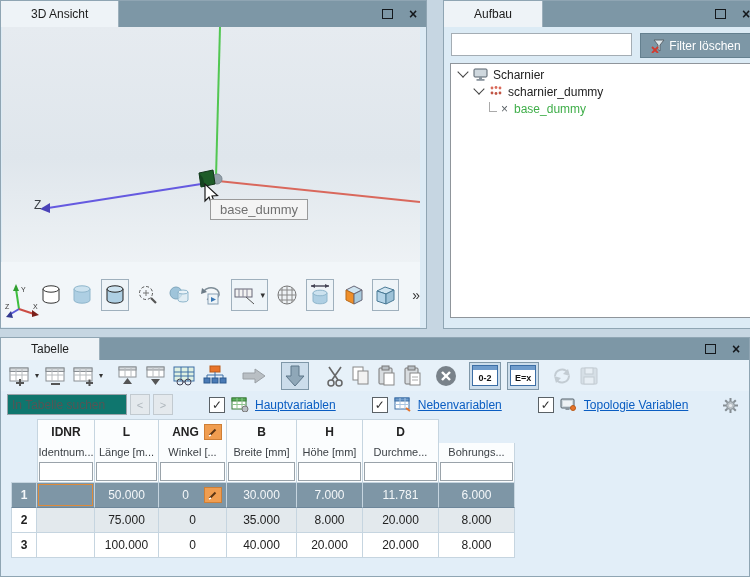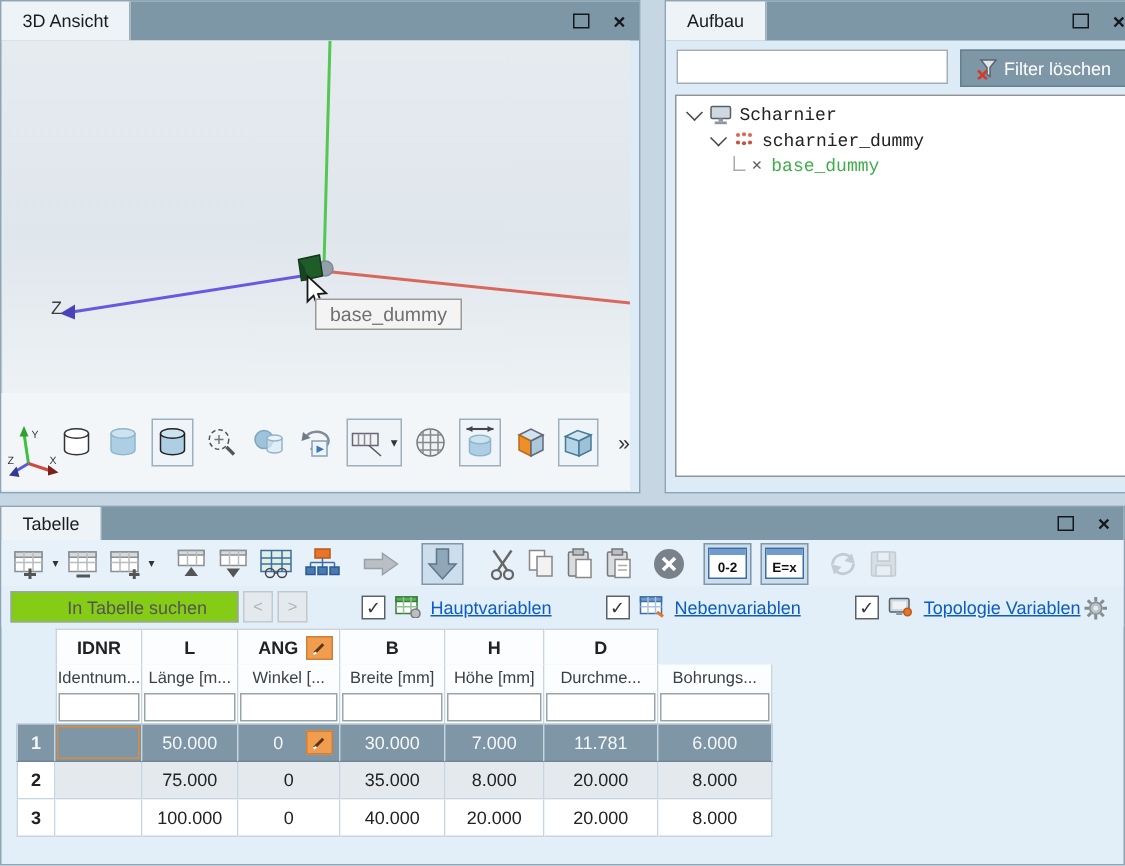--- a/index.html
+++ b/index.html
@@ -1,21 +1,21 @@
 <!DOCTYPE html>
 <html><head>
 <meta charset="utf-8">
 <style>
   html,body{margin:0;padding:0;}
   body{width:750px;height:577px;background:#c6d6e2;font-family:"Liberation Sans",sans-serif;position:relative;overflow:hidden;}
   .panel{position:absolute;background:#dcebf5;border:1px solid #8fa5b3;box-sizing:border-box;}
   
   .titlebar{height:26px;display:flex;align-items:stretch;background:#7d97a6;}
   .titlebar.small{height:22px;}
-  .tab{background:#eef3f7;color:#1c1c1c;font-size:12px;display:flex;align-items:center;padding:0 14px;border-right:1px solid #9db0bc;}
+  .tab{background:#eef3f7;color:#1c1c1c;font-size:12px;display:flex;align-items:center;padding:0 30px;border-right:1px solid #9db0bc;}
   .tb-spacer{flex:1;}
   .tb-btn{width:26px;display:flex;align-items:center;justify-content:center;color:#14181c;cursor:default;}
   .max-box{width:9px;height:8px;border:1.5px solid #14181c;display:inline-block;}
   .close-x{font-size:14px;font-weight:bold;line-height:1;}
   
   #p3d{left:0;top:0;width:427px;height:329px;}
   .viewport{position:absolute;left:1px;right:6px;top:26px;height:237px;background:linear-gradient(180deg,#e6ebf0 0%,#dfe6ec 55%,#eef2f5 100%);overflow:hidden;}
   .vp-z{position:absolute;left:32px;top:171px;font-size:12px;color:#3a3f44;}
   .tooltip{position:absolute;left:208px;top:172px;background:#f4f4f4;border:1px solid #9a9a9a;color:#707070;font-size:13px;padding:2px 9px;}
   .vtoolbar{position:absolute;left:0;right:6px;bottom:1px;height:65px;background:#f2f6f9;display:flex;align-items:center;padding-left:38px;gap:7px;}
@@ -23,37 +23,37 @@
   .v-boxed{border:1px solid #9fb0bd;background:#eef4f8;width:30px;height:30px;}
   .v-dd{border:1px solid #9fb0bd;background:#eef4f8;width:42px;height:30px;display:flex;align-items:center;justify-content:center;gap:3px;font-size:9px;color:#333;}
   .v-more{font-size:14px;color:#333;margin-left:6px;}
   .triad{position:absolute;left:4px;bottom:6px;}
   
   #paufbau{left:443px;top:0;width:317px;height:329px;}
   .filter-row{position:absolute;left:7px;right:7px;top:32px;height:25px;display:flex;gap:8px;}
   .filter-input{flex:1;height:21px;border:1px solid #a4adb4;background:#fff;font-size:12px;padding:0 4px;font-family:"Liberation Sans",sans-serif;}
   .filter-btn{width:112px;height:25px;background:#7d97a6;border:1px solid #64808f;color:#fff;font-size:12px;display:flex;align-items:center;justify-content:center;gap:4px;cursor:default;}
   .treebox{position:absolute;left:6px;right:7px;top:62px;bottom:10px;background:#fff;border:1px solid #8f959b;padding:4px 2px;box-sizing:border-box;}
-  .tree-row{display:flex;align-items:center;height:17px;font-size:12px;color:#222;font-family:Liberation Mono, monospace;}
+  .tree-row{display:flex;align-items:flex-start;height:17px;font-size:12px;color:#222;}
   .chev{width:7px;height:7px;border-right:1.6px solid #444;border-bottom:1.6px solid #444;transform:rotate(45deg);margin:0 6px 3px 0;flex:0 0 auto;}
   .branch{width:7px;height:9px;border-left:1px solid #aaa;border-bottom:1px solid #aaa;margin:0 4px 4px 0;flex:0 0 auto;}
   .t-ic{margin-right:5px;display:flex;}
   .lbl-green{color:#3fae49;}
   .x-mark{color:#5a6166;font-size:12px;margin-right:6px;}
   
   #ptab{left:0;top:337px;width:750px;height:240px;background:#e2eef8;}
   .ttoolbar{height:31px;display:flex;align-items:center;padding-left:8px;gap:6px;background:#e7f1f9;}
   .t-icon{height:24px;display:flex;align-items:center;justify-content:center;}
   .dd-glyph{font-size:8px;color:#333;margin-left:-2px;}
   .sunken{border:1px solid #7f97a8;background:#ccddeb;padding:1px 2px;}
   .mini-win{width:24px;height:19px;background:#fff;border:1px solid #3c6ea5;display:flex;flex-direction:column;}
   .mini-win .bar{height:4px;background:#6f9ccc;}
   .mini-win .txt{flex:1;display:flex;align-items:center;justify-content:center;font-size:9px;font-weight:bold;color:#111;}
   .controls-row{height:27px;display:flex;align-items:center;padding-left:6px;background:#e2eef8;}
-  .search-input{width:110px;height:19px;border:1px solid #9aa3aa;background:#84cc16;font-size:12px;padding:0 20px;font-family:"Liberation Sans",sans-serif;text-align:right;}
+  .search-input{width:110px;height:19px;border:1px solid #9aa3aa;background:#0f766e;font-size:12px;padding:0 4px;font-family:"Liberation Sans",sans-serif;}
   .search-input::placeholder{color:#555;}
   .nav-btn{width:18px;height:19px;margin-left:3px;background:#e4e9ed;border:1px solid #c2cad0;color:#aeb6bc;font-size:11px;display:flex;align-items:center;justify-content:center;}
   .chk-group{display:flex;align-items:center;margin-left:36px;gap:6px;}
   .chk{width:14px;height:14px;border:1px solid #5a6166;background:#fff;display:flex;align-items:center;justify-content:center;font-size:12px;color:#333;line-height:1;}
   .chk-link{color:#0a5dc2;font-size:12px;text-decoration:underline;}
   .gear-right{position:absolute;right:10px;top:59px;}
   
   .dtable{position:absolute;left:10px;top:81px;font-size:12px;color:#222;}
   .trow{display:flex;}
   .cell{box-sizing:border-box;border-right:1px solid #c6d5e0;display:flex;align-items:center;justify-content:center;background:#fbfdfe;position:relative;}

